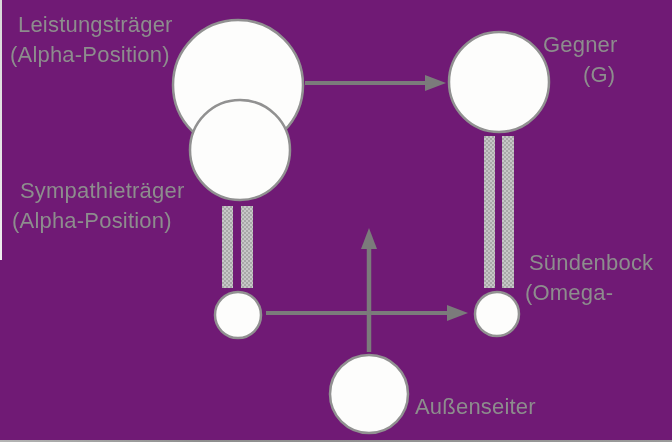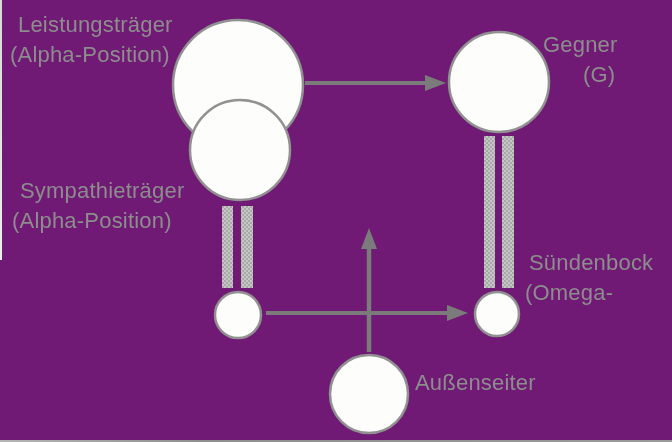--- a/index.html
+++ b/index.html
@@ -17,21 +17,21 @@
     color: #8d8d8d;
     font-size: 22px;
     line-height: 30px;
     letter-spacing: 0.2px;
     white-space: nowrap;
   }
   .lbl .ind { padding-left: 8px; }
   .lbl-gegner .l2 { padding-left: 40px; }
   .lbl-gruppenmitglied .ind { padding-left: 10px; }
   .lbl-suendenbock .ind { padding-left: 4px; }
-  .lbl-aussenseiter .ind { padding-left: 3px; }
+  .lbl-aussenseiter .ind { padding-left: 3px; margin-top: 24px; }
   .page-edge-bottom {
     position: absolute;
     left: 0; bottom: 0;
     width: 672px; height: 2px;
     background: linear-gradient(to right, #b5b5b5, #8f8f8f 30%, #9a9a9a);
   }
   .page-edge-left {
     position: absolute;
     left: 0; top: 0;
     width: 2px; height: 260px;

